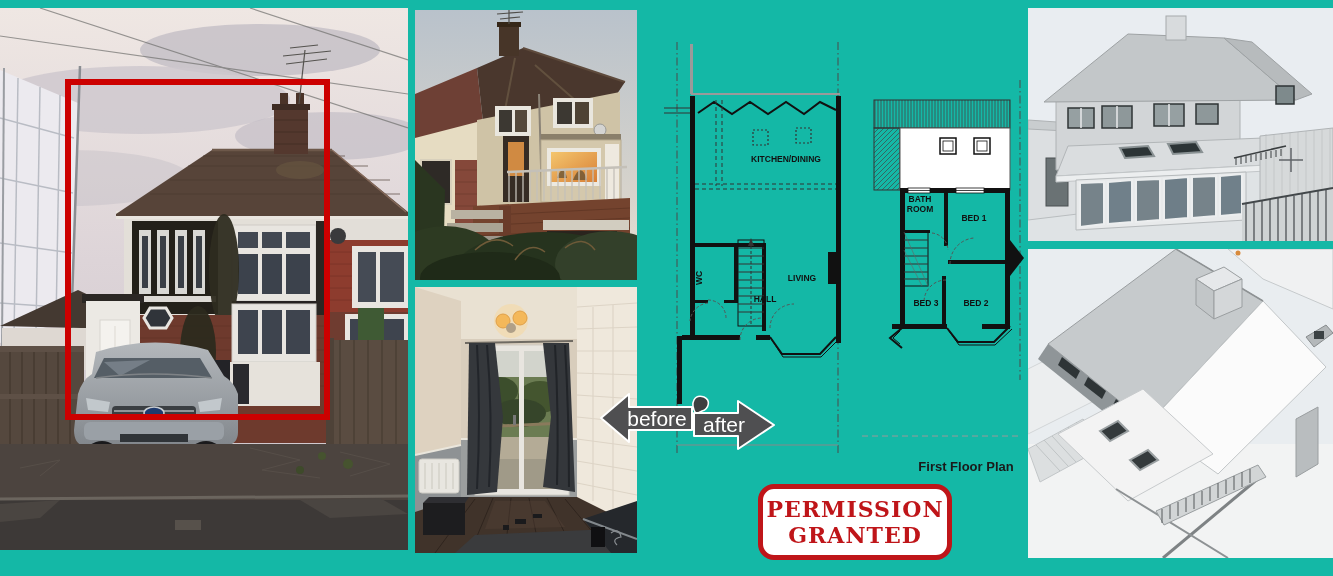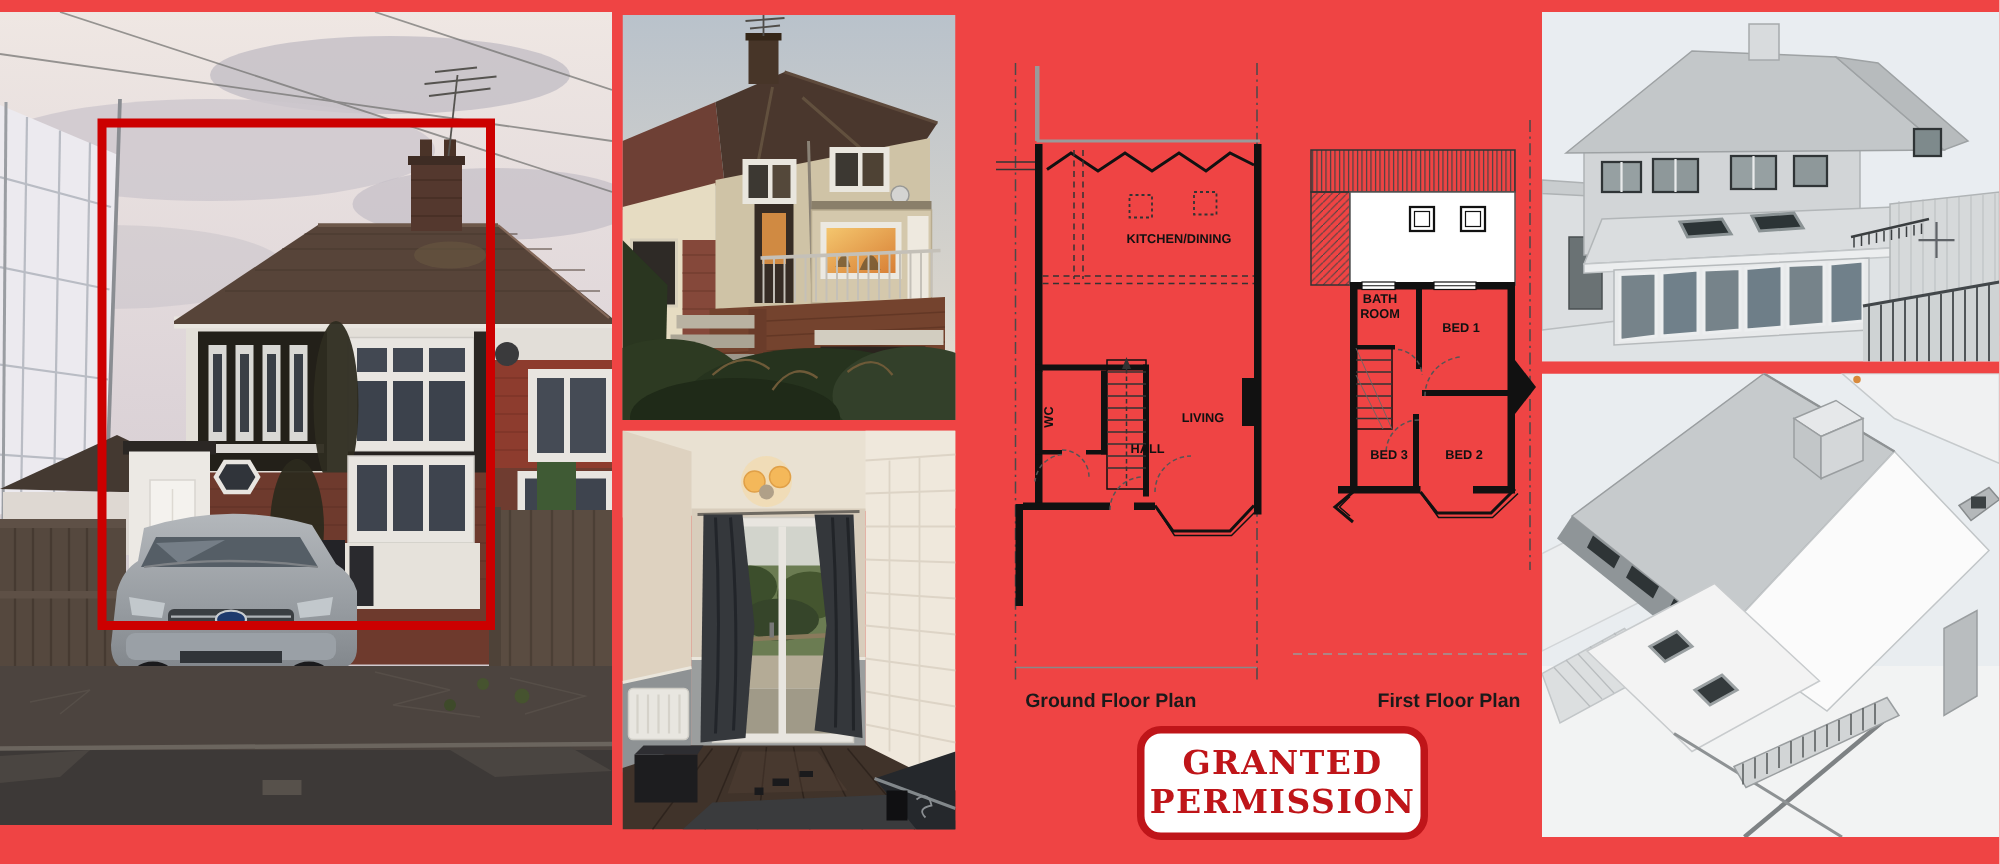--- a/index.html
+++ b/index.html
@@ -1,16 +1,16 @@
 <!DOCTYPE html>
 <html><head>
 <meta charset="utf-8">
 <style>
   html,body{margin:0;padding:0;background:#fff;}
-  #stage{position:relative;width:1333px;height:576px;background:#ef4444;overflow:hidden;
+  #stage{position:relative;width:1333px;height:576px;background:#14b8a6;overflow:hidden;
          font-family:"Liberation Sans",sans-serif;}
   .panel{position:absolute;margin:0;padding:0;}
   .panel svg{display:block;}
   .caption{position:absolute;text-align:center;font-weight:bold;font-size:13px;color:#1a1a1a;
            font-family:"Liberation Sans",sans-serif;}
   #stamp{position:absolute;left:758px;top:484px;width:184px;height:66px;background:#fff;
          border:5px solid #bf1519;border-radius:16px;display:flex;flex-direction:column;
          justify-content:center;align-items:center;}
   #stamp .stamp-line{font-family:"DejaVu Serif",serif;font-weight:bold;font-size:22px;
          line-height:1.2;color:#bf1519;letter-spacing:1px;}
@@ -492,21 +492,20 @@
       </g>
       <line x1="27" y1="407" x2="188" y2="407" stroke="#888" stroke-width="1"></line>
       <g font-weight="bold" font-size="8.5" fill="#111">
         <text x="136" y="124" text-anchor="middle">KITCHEN/DINING</text>
         <text x="152" y="243" text-anchor="middle">LIVING</text>
         <text x="115" y="264" text-anchor="middle">HALL</text>
         <text x="52" y="240" text-anchor="middle" transform="rotate(-90 52 240)">WC</text>
       </g>
     </svg>
   </figure>
-  <div class="caption" style="left:638px;top:459px;width:205px;">Ground Floor Plan</div>
 
   <figure class="panel" style="left:862px;top:80px;width:172px;height:372px;">
     <svg width="172" height="372" viewBox="0 0 172 372">
       <defs>
         <pattern id="hatchV" patternUnits="userSpaceOnUse" width="3" height="6">
             <line x1="1" y1="0" x2="1" y2="6" stroke="#444" stroke-width="0.8"></line>
           </pattern>
         <pattern id="hatchD" patternUnits="userSpaceOnUse" width="5" height="5">
             <path d="M0,5 L5,0" stroke="#444" stroke-width="0.7"></path>
           </pattern>
@@ -726,19 +725,32 @@
             <line x1="190" y1="234" x2="190" y2="249"></line>
             <line x1="198" y1="231" x2="198" y2="245"></line>
             <line x1="206" y1="227" x2="206" y2="241"></line>
             <line x1="214" y1="223" x2="214" y2="238"></line>
             <line x1="222" y1="220" x2="222" y2="234"></line>
         </g>
       </g>
     </svg>
   </figure>
 
+  <div class="panel" style="left:596px;top:388px;width:186px;height:68px;">
+    <svg width="186" height="68" viewBox="0 0 186 68">
+      <g>
+        <polygon points="5,30 33,6 33,19 96,19 96,42 33,42 33,54" fill="#4f4f51" stroke="#ffffff" stroke-width="2" stroke-linejoin="round"></polygon>
+        <text x="61" y="38" text-anchor="middle" font-size="21" fill="#ffffff">before</text>
+      </g>
+      <g>
+        <path d="M100,26 C93,14 99,6 108,9 C115,12 113,21 106,23 Z" fill="#3e3e40" stroke="#ffffff" stroke-width="1.5"></path>
+        <polygon points="98,25 142,25 142,13 178,37 142,61 142,48 98,48" fill="#4f4f51" stroke="#ffffff" stroke-width="2" stroke-linejoin="round"></polygon>
+        <text x="128" y="44" text-anchor="middle" font-size="21" fill="#ffffff">after</text>
+      </g>
+    </svg>
+  </div>
 
   <div id="stamp">
+    <div class="stamp-line">PERMISSION</div>
     <div class="stamp-line">GRANTED</div>
-    <div class="stamp-line">PERMISSION</div>
   </div>
 
 </div>
 
 </body></html>

